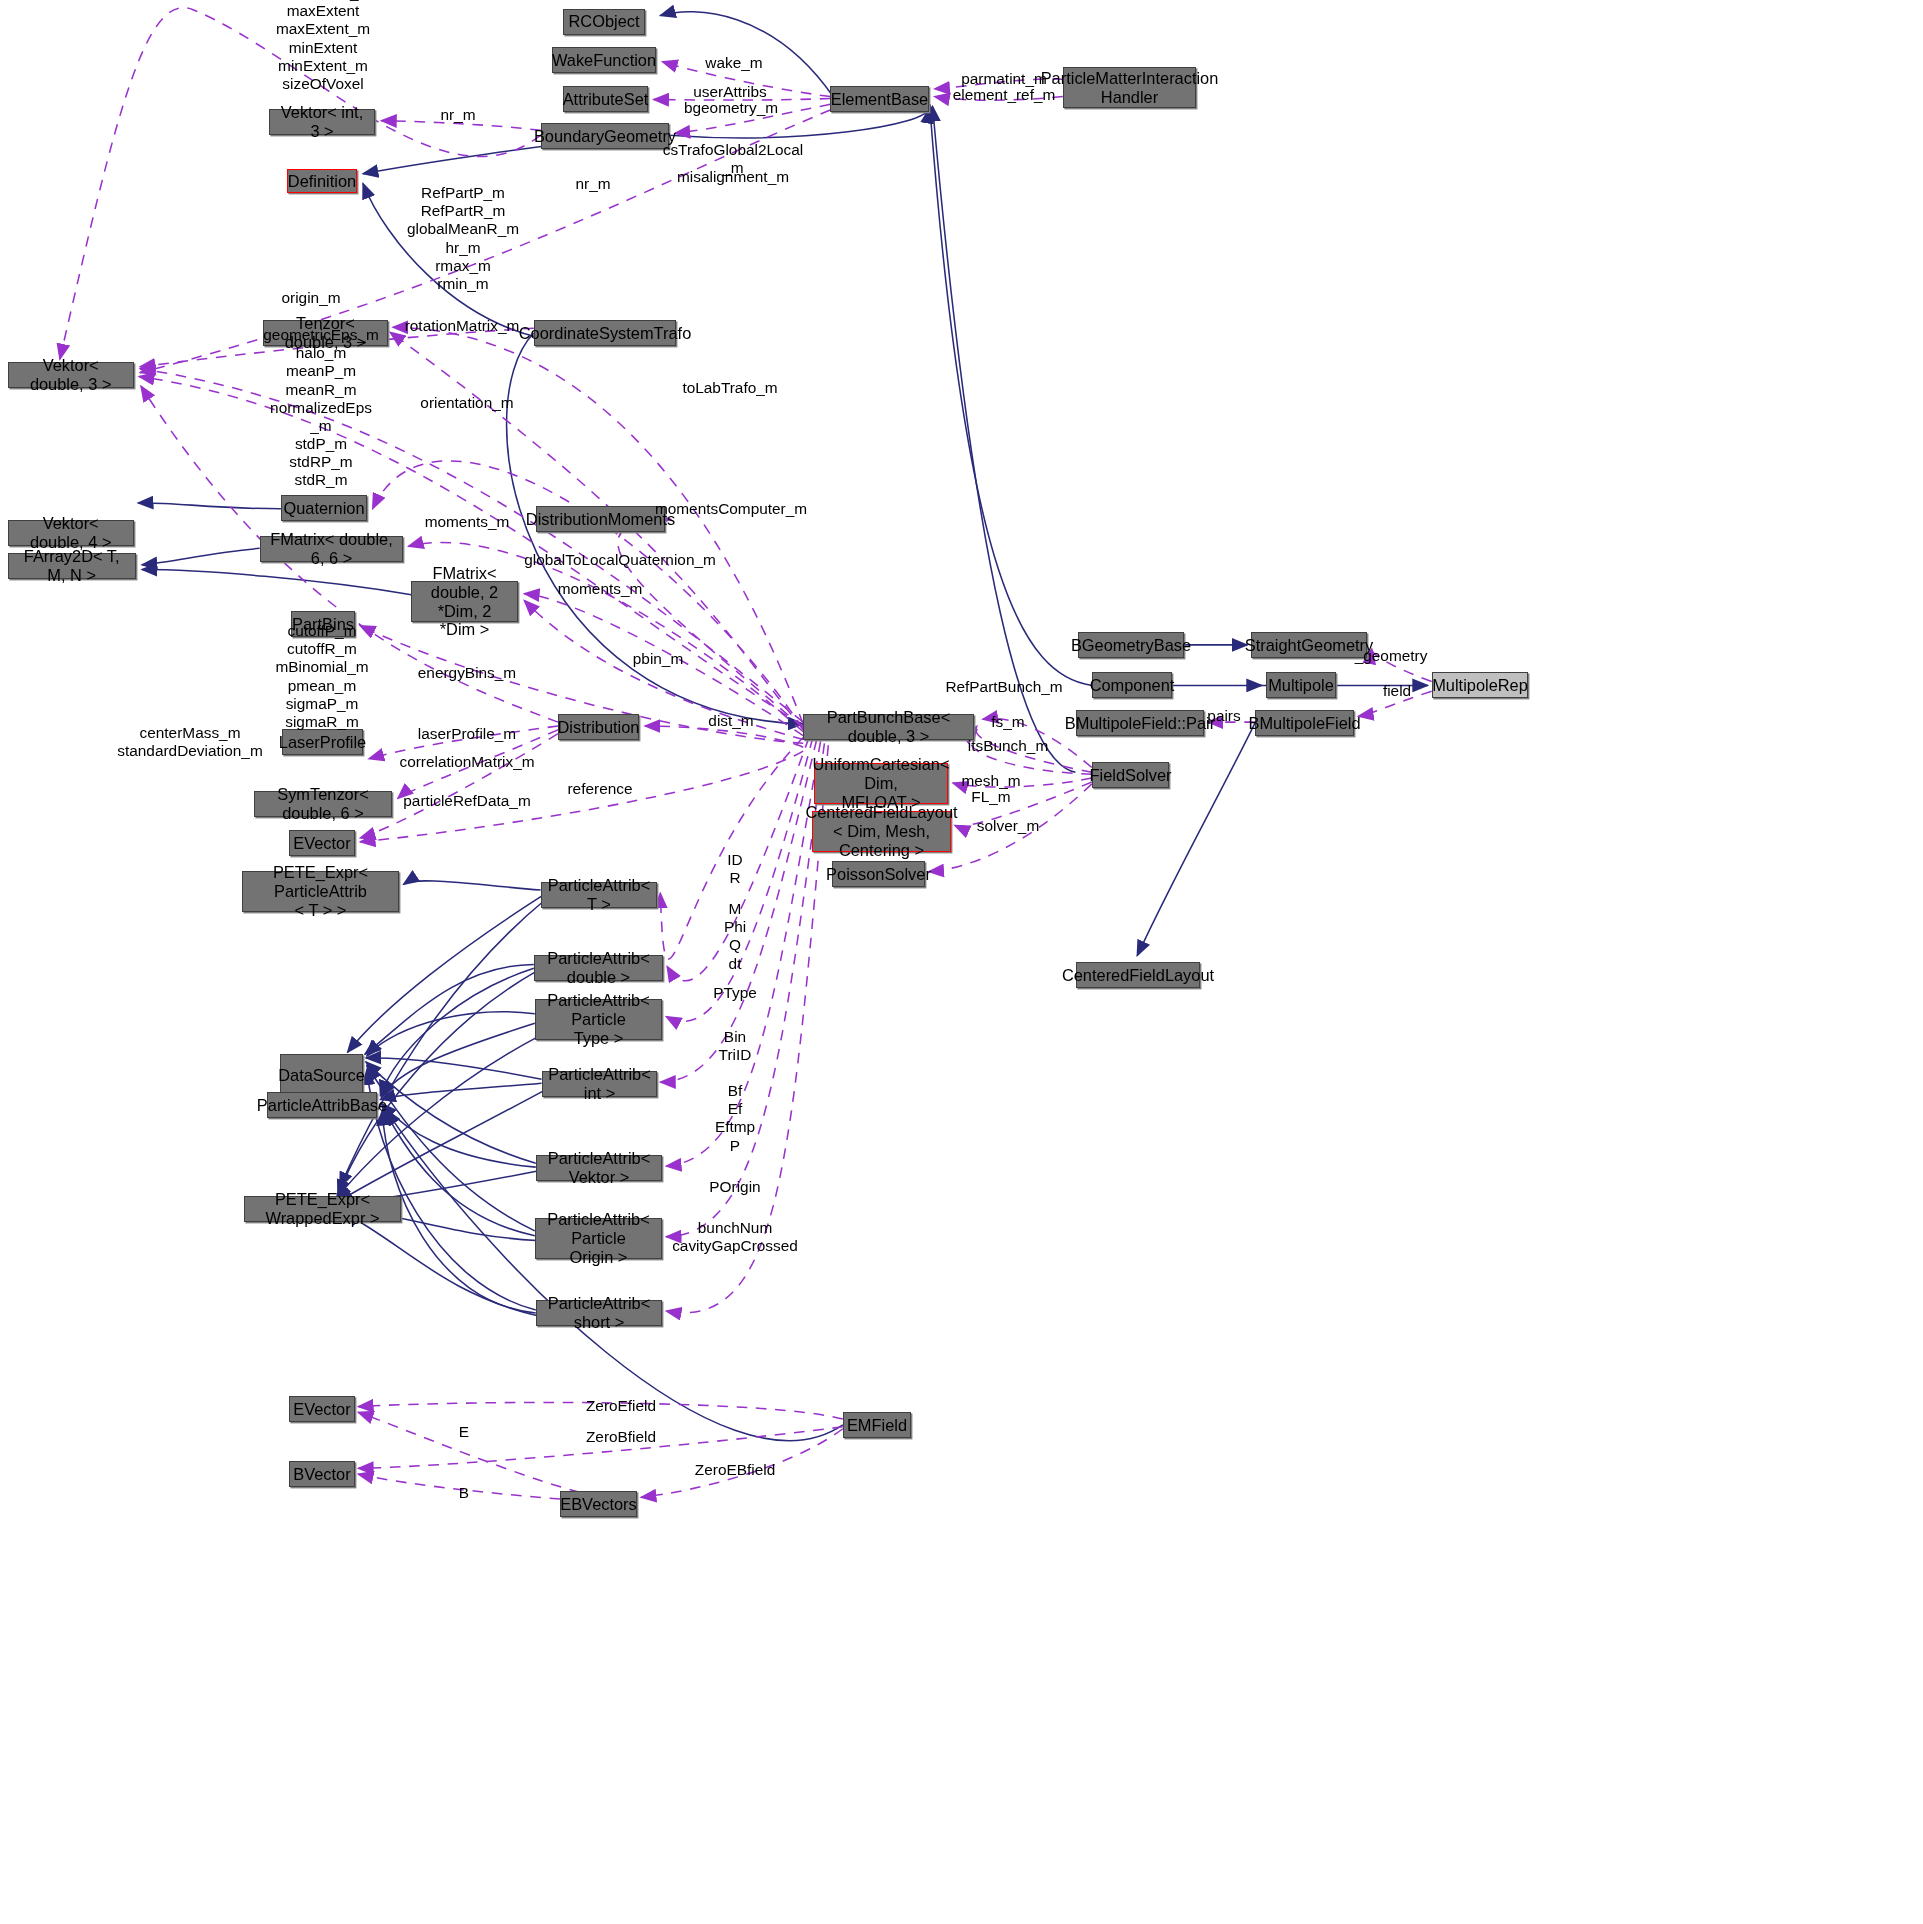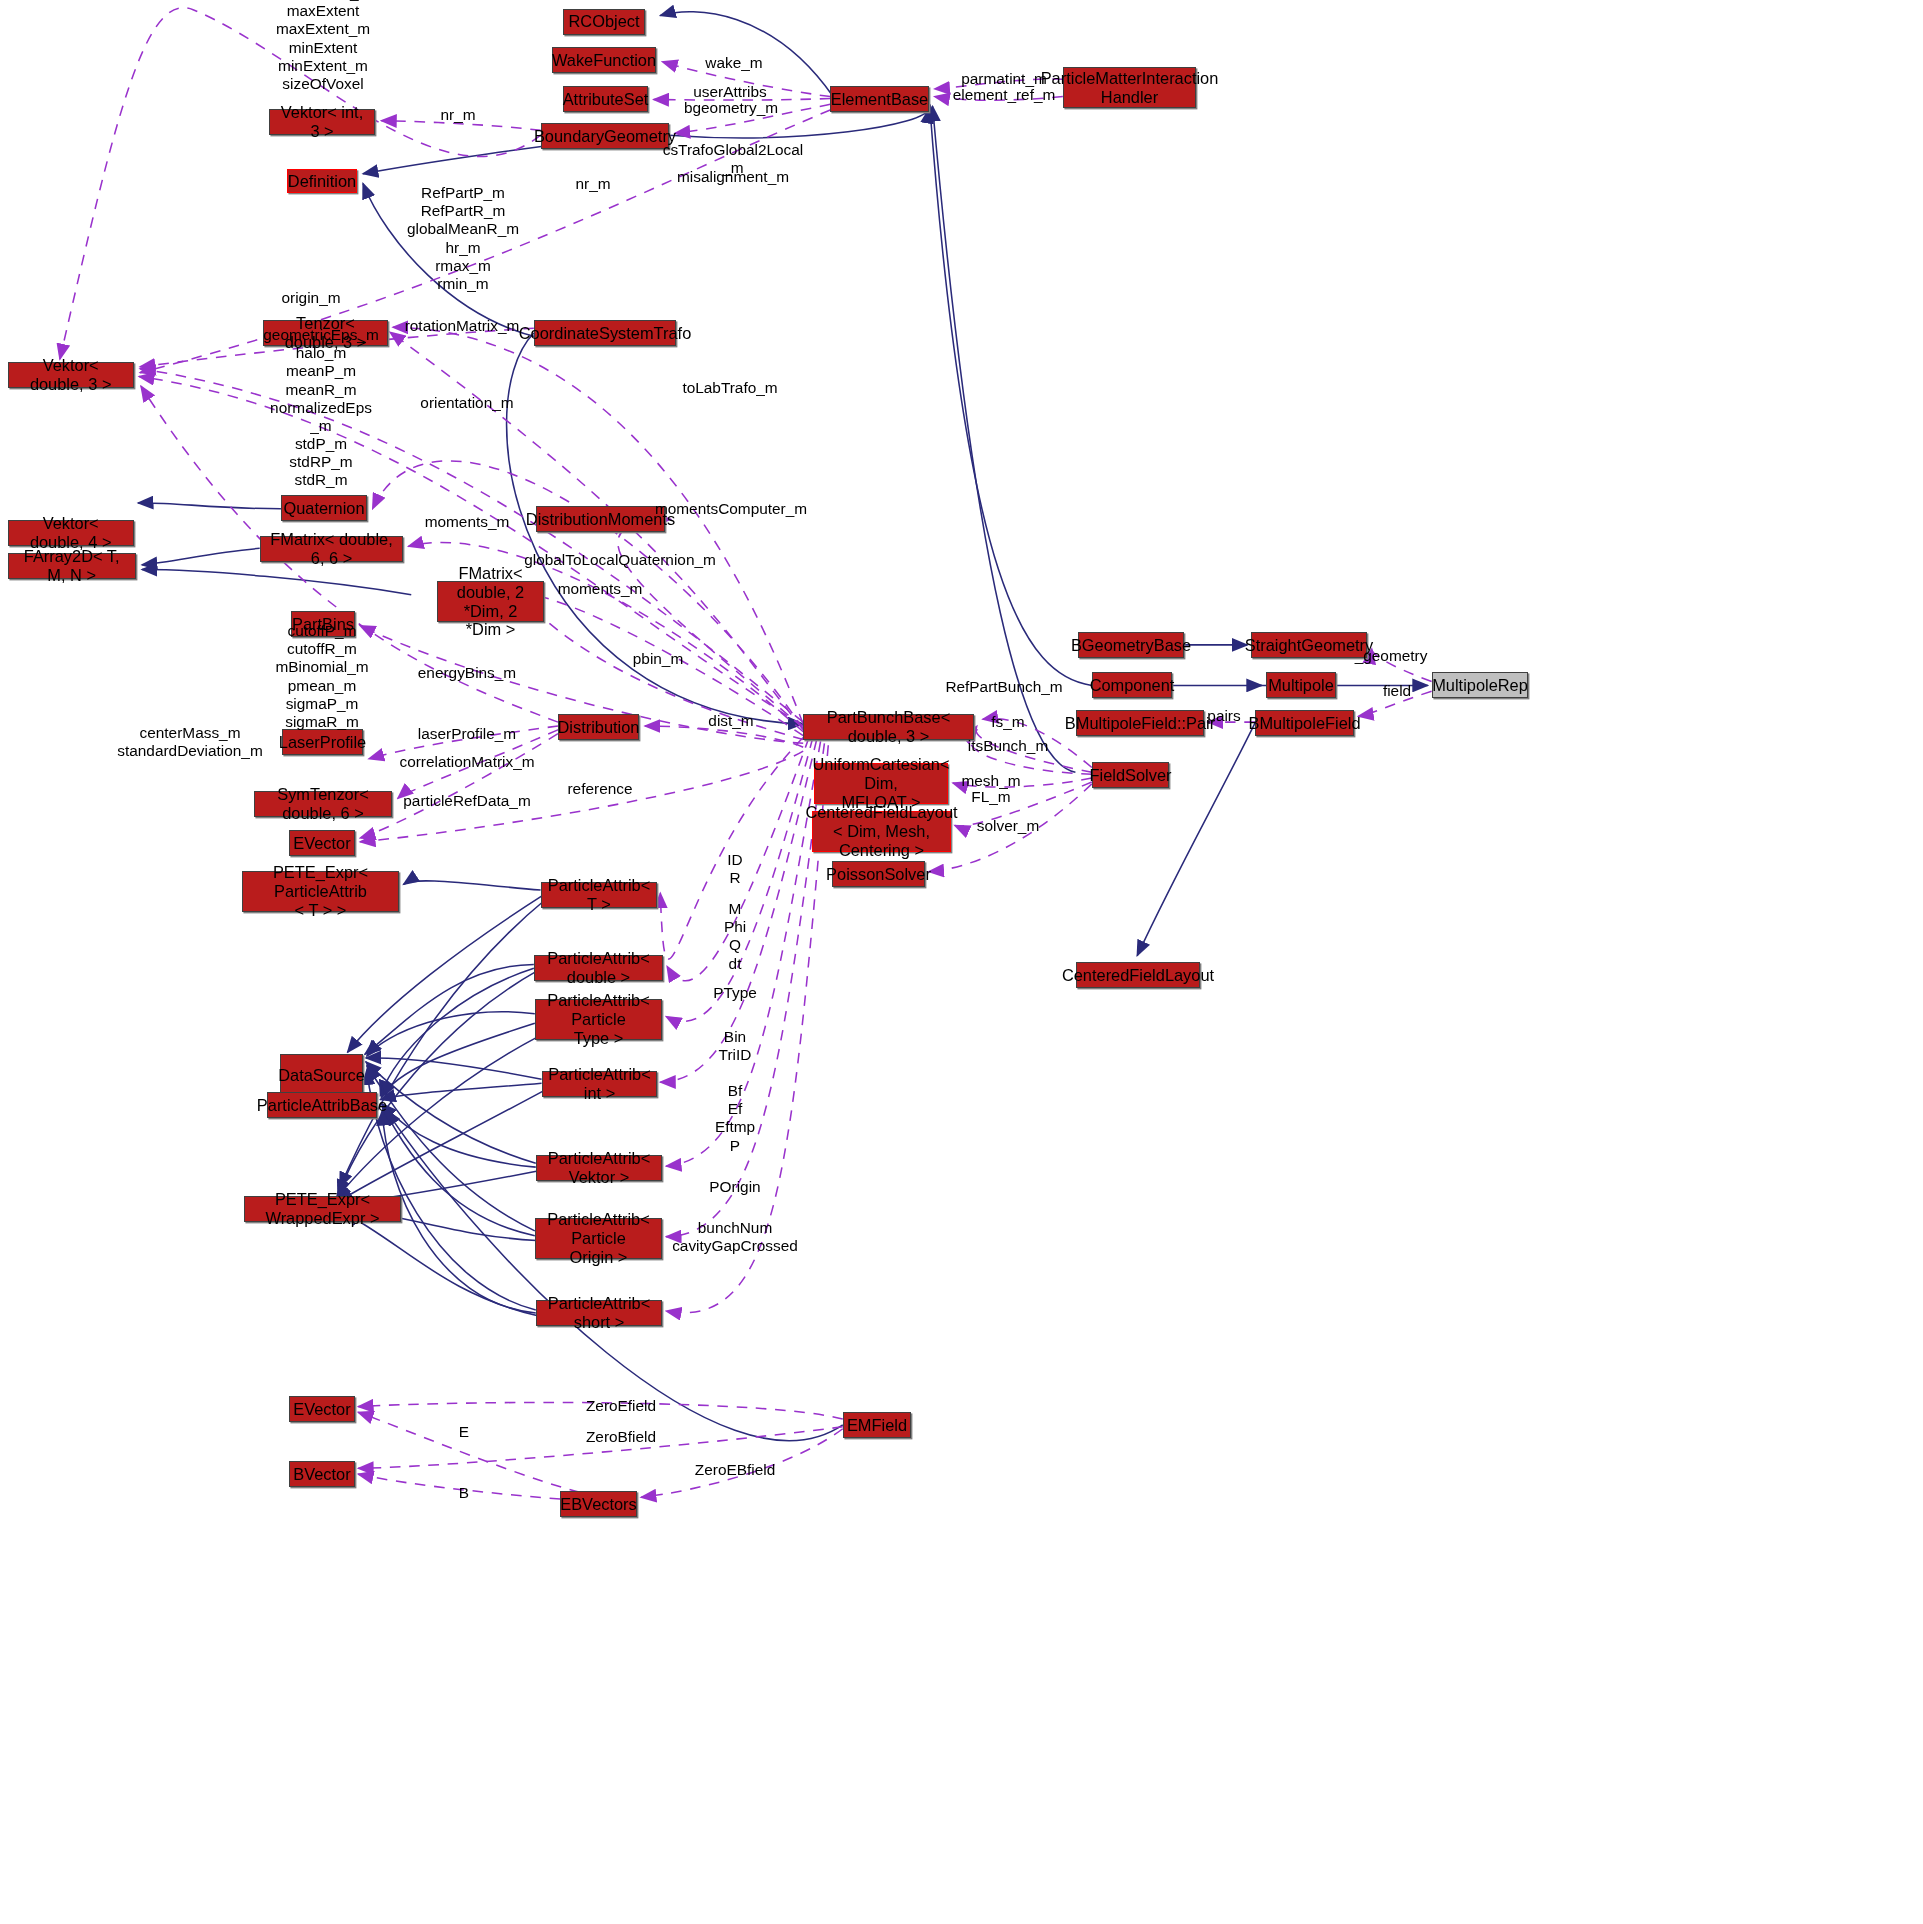--- a/index.html
+++ b/index.html
@@ -1,19 +1,19 @@
 <!DOCTYPE html>
 <html><head>
 <meta charset="utf-8">
 <style>
   html,body{margin:0;padding:0;background:#ffffff;}
   #stage{position:relative;width:1923px;height:1924px;background:#fff;
          font-family:"Liberation Sans","DejaVu Sans",sans-serif;overflow:hidden;}
   svg.edges{position:absolute;left:0;top:0;width:1923px;height:1924px;pointer-events:none;}
-  .node{position:absolute;box-sizing:border-box;border:1.4px solid #404040;background:#b91c1c;
+  .node{position:absolute;box-sizing:border-box;border:1.4px solid #404040;background:#737373;
         display:flex;align-items:center;justify-content:center;text-align:center;
         font-size:16.4px;color:#000;line-height:1.15;padding:1.9px 5.8px;white-space:pre-line;
         box-shadow:1.4px 1.4px 0 #808080;}
   .node.red{border:1.9px solid #ff0000;}
   .node.cur{background:#bfbfbf;border:1.4px solid #404040;}
   .elabel{position:absolute;font-size:15.4px;color:#000;text-align:center;
           line-height:1.18;white-space:pre-line;transform:translate(-50%,-50%);}
 </style>
 </head>
 <body>
@@ -133,21 +133,21 @@
       <div class="node" style="left: 1063px; top: 67px; width: 133px; height: 41px;">ParticleMatterInteraction
 Handler</div>
       <div class="node" style="left: 263px; top: 320px; width: 125px; height: 26px;">Tenzor&lt; double, 3 &gt;</div>
       <div class="node" style="left: 534px; top: 320px; width: 142px; height: 26px;">CoordinateSystemTrafo</div>
       <div class="node" style="left: 7.7px; top: 362px; width: 126px; height: 26px;">Vektor&lt; double, 3 &gt;</div>
       <div class="node" style="left: 7.7px; top: 520px; width: 126px; height: 26px;">Vektor&lt; double, 4 &gt;</div>
       <div class="node" style="left: 281px; top: 495px; width: 86px; height: 26px;">Quaternion</div>
       <div class="node" style="left: 536px; top: 506px; width: 129px; height: 26px;">DistributionMoments</div>
       <div class="node" style="left: 260px; top: 536px; width: 143px; height: 26px;">FMatrix&lt; double, 6, 6 &gt;</div>
       <div class="node" style="left: 7.7px; top: 553px; width: 128px; height: 26px;">FArray2D&lt; T, M, N &gt;</div>
-      <div class="node" style="left: 411px; top: 581px; width: 107px; height: 41px; margin-left: 26px;">FMatrix&lt; double, 2
+      <div class="node" style="left: 411px; top: 581px; width: 107px; height: 41px;">FMatrix&lt; double, 2
 *Dim, 2 *Dim &gt;</div>
       <div class="node" style="left: 291px; top: 611px; width: 64px; height: 26px;">PartBins</div>
       <div class="node" style="left: 1078px; top: 632px; width: 106px; height: 26px;">BGeometryBase</div>
       <div class="node" style="left: 1251px; top: 632px; width: 116px; height: 26px;">StraightGeometry</div>
       <div class="node" style="left: 1092px; top: 672px; width: 80px; height: 26px;">Component</div>
       <div class="node" style="left: 1266px; top: 672px; width: 70px; height: 26px;">Multipole</div>
       <div class="node cur" style="left: 1432px; top: 672px; width: 96px; height: 26px;">MultipoleRep</div>
       <div class="node" style="left: 1076px; top: 710px; width: 128px; height: 26px;">BMultipoleField::Pair</div>
       <div class="node" style="left: 1255px; top: 710px; width: 99px; height: 26px;">BMultipoleField</div>
       <div class="node" style="left: 558px; top: 714px; width: 81px; height: 26px;">Distribution</div>

